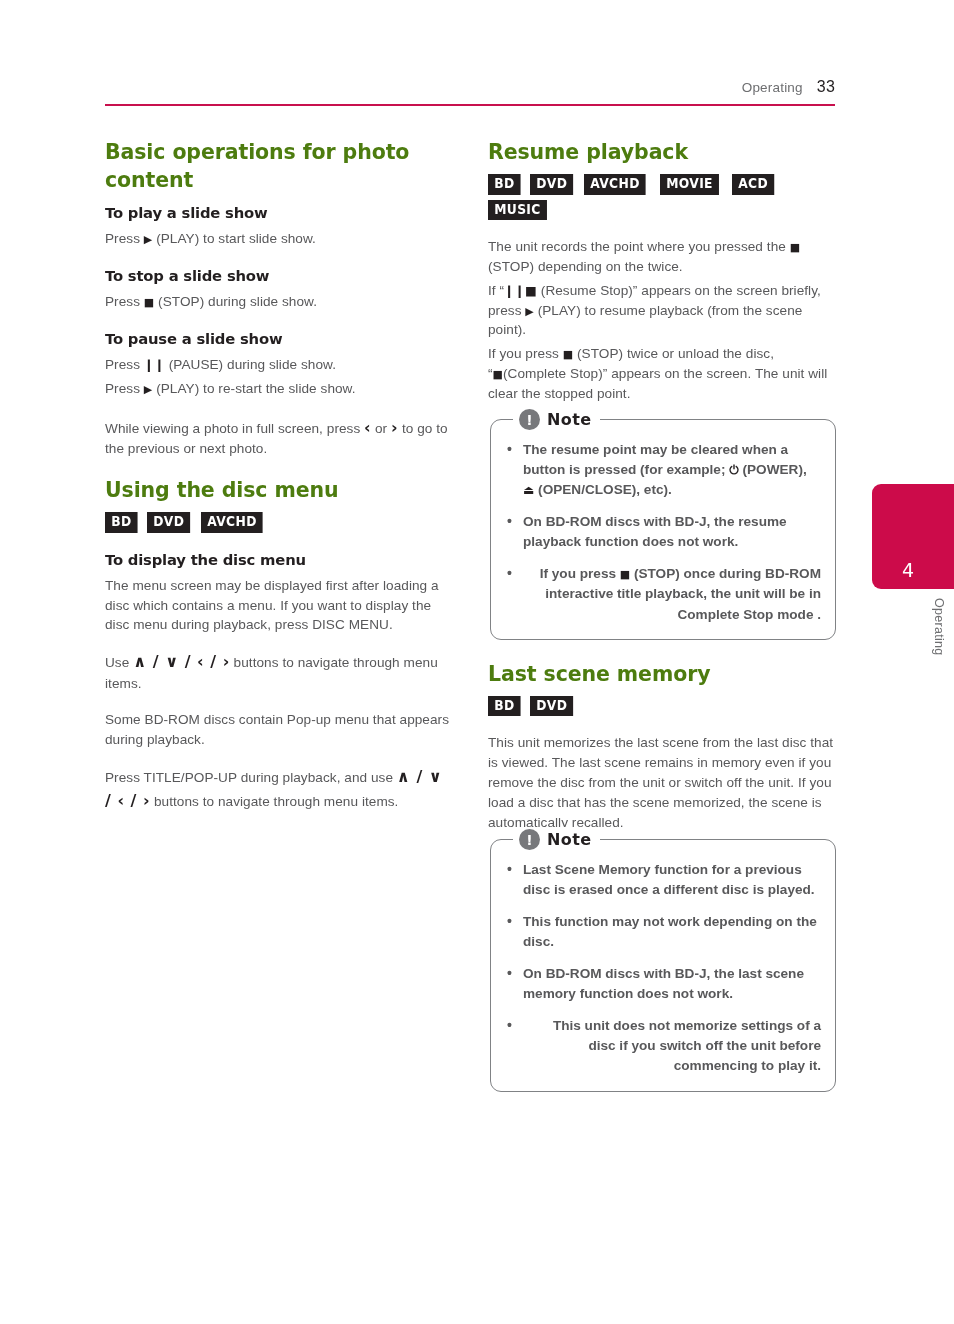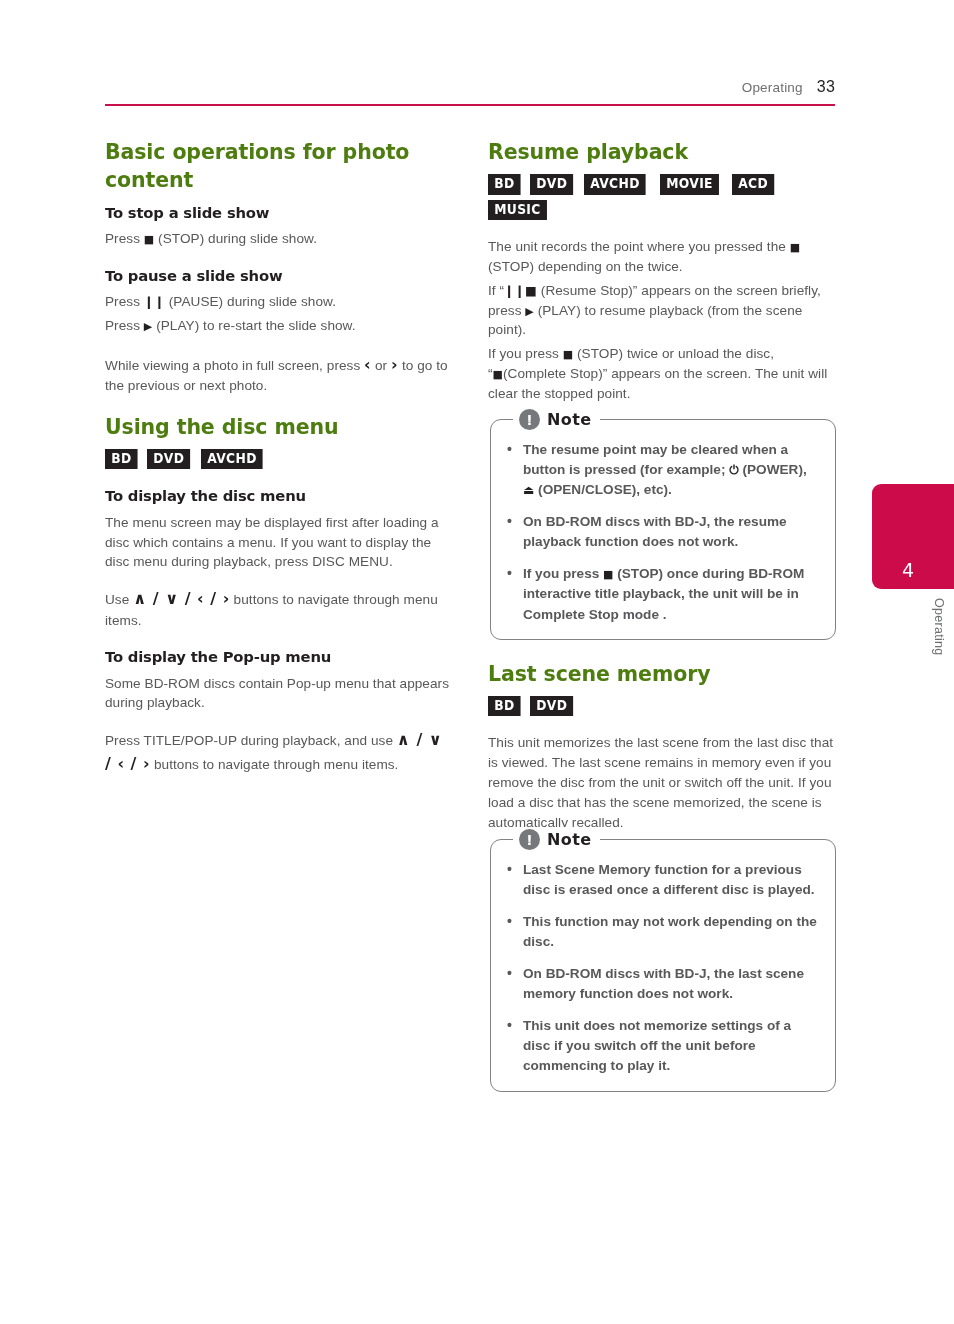--- a/index.html
+++ b/index.html
@@ -103,21 +103,21 @@
     font-weight:bold; font-size:16px; color:#231f20;
     letter-spacing:0.4px;
   }
   ul.note-list{ margin:0; padding:0; list-style:none;font-weight:bold; }
   ul.note-list li{
     position:relative;
     padding-left:22px;
     font-size:13.6px; line-height:1.48; color:#58585a;
     margin-bottom:12px;
   }
-  ul.note-list li:last-child{ margin-bottom:2px; }
+  ul.note-list li:last-child{ margin-bottom:2px;text-align:right; }
   ul.note-list li::before{
     content:"\2022";
     position:absolute; left:6px; top:-1px;
     color:#58585a; font-size:14px;
   }
 
   
   #chapter-tab{
     position:absolute; right:0px; top:484px;
     width:82px; height:105px;
@@ -144,20 +144,24 @@
 <div id="page-header">
   <span class="hdr-sec">Operating</span>
   <span class="hdr-num">33</span>
 </div>
 <div id="header-rule"></div>
 
 <div class="col" id="col-left">
 
   <h1 class="sec-title">Basic operations for photo content</h1>
 
+  <div class="blk">
+    <h2 class="sub-title">To play a slide show</h2>
+    <p class="body"><span>Press </span><span class="g g-play">▶</span><span> (PLAY) to start slide show.</span></p>
+  </div>
 
   <div class="blk">
     <h2 class="sub-title">To stop a slide show</h2>
     <p class="body"><span>Press </span><span class="g g-stop">■</span><span> (STOP) during slide show.</span></p>
   </div>
 
   <div class="blk">
     <h2 class="sub-title">To pause a slide show</h2>
     <p class="body tight"><span>Press </span><span class="g g-pause">❙❙</span><span> (PAUSE) during slide show.</span></p>
     <p class="body"><span>Press </span><span class="g g-play">▶</span><span> (PLAY) to re-start the slide show.</span></p>
@@ -172,21 +176,20 @@
     <span class="badge">BD</span><span class="badge">DVD</span><span class="badge">AVCHD</span>
   </div>
 
   <div class="blk">
     <h2 class="sub-title">To display the disc menu</h2>
     <p class="body">The menu screen may be displayed first after loading a disc which contains a menu. If you want to display the disc menu during playback, press DISC MENU.</p>
     <p class="body"><span>Use </span><span class="g-nav">∧ / ∨ / ‹ / ›</span><span> buttons to navigate through menu items.</span></p>
   </div>
 
   <div class="blk">
-    <h2 class="sub-title">To display the Pop-up menu</h2>
     <p class="body">Some BD-ROM discs contain Pop-up menu that appears during playback.</p>
     <p class="body"><span>Press TITLE/POP-UP during playback, and use </span><span class="g-nav">∧ / ∨ / ‹ / ›</span><span> buttons to navigate through menu items.</span></p>
   </div>
 
 </div>
 
 <div class="col" id="col-right">
 
   <h1 class="sec-title">Resume playback</h1>
   <div class="badges">

